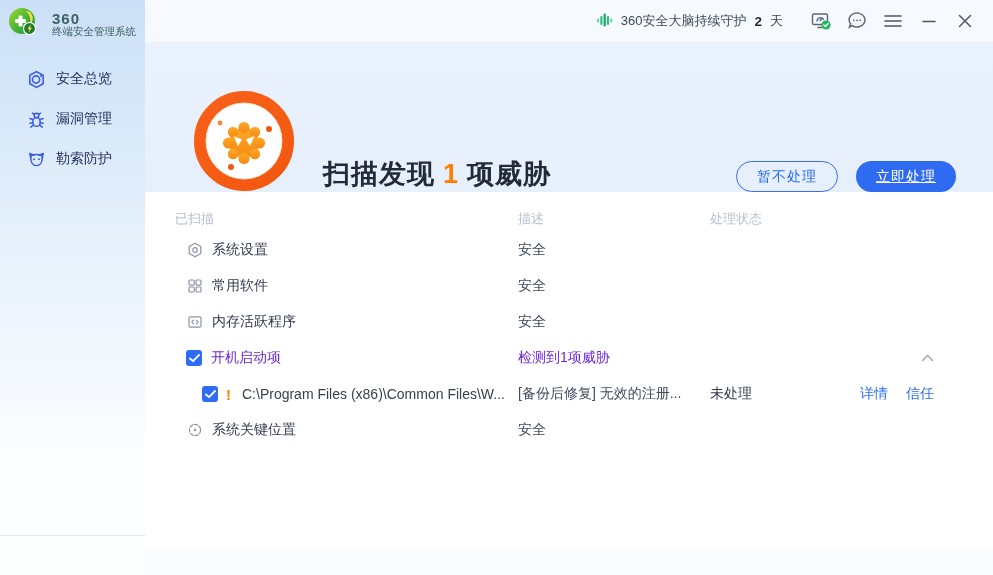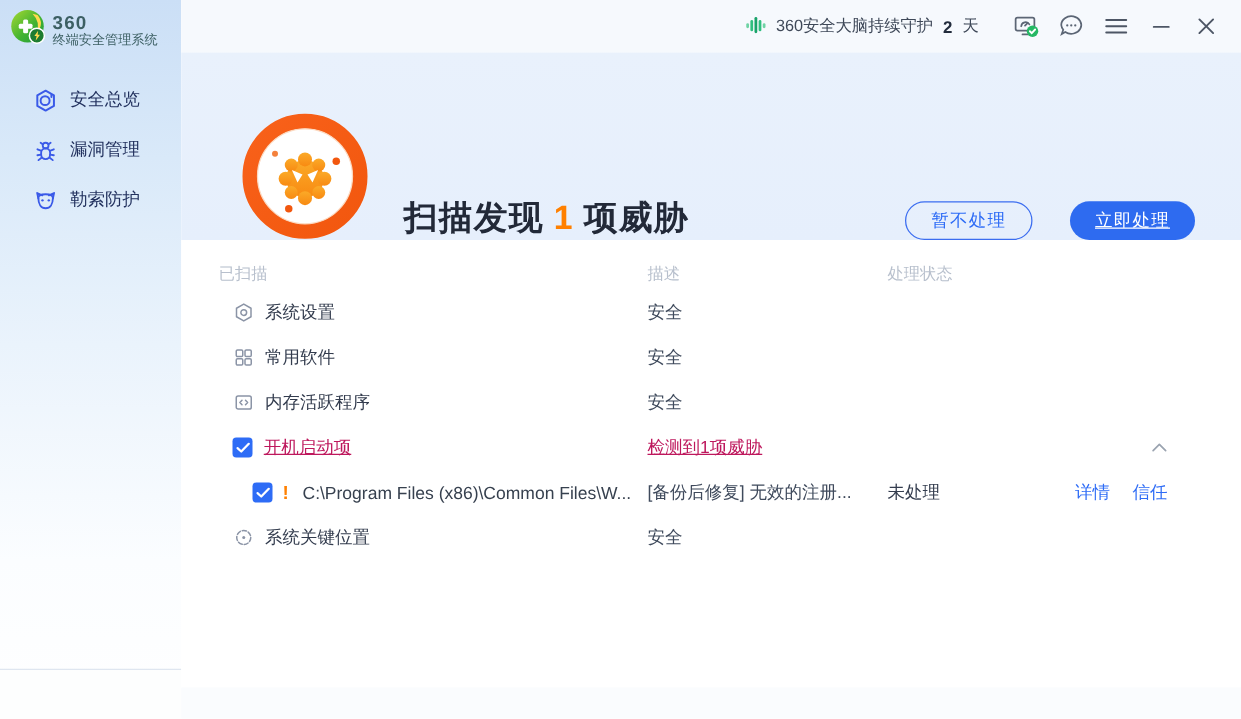--- a/index.html
+++ b/index.html
@@ -3,21 +3,21 @@
 <meta charset="utf-8">
 <style>
   * { margin:0; padding:0; box-sizing:border-box; }
   html,body { width:993px; height:575px; }
   body { font-family:"Liberation Sans","DejaVu Sans",sans-serif; overflow:hidden; }
   .app { width:993px; height:575px; display:flex; background:#fff; position:relative; }
 
   
   .sidebar { width:145px; flex:0 0 145px; position:relative;
     background:linear-gradient(180deg,#cbdff6 0%,#d9e9f9 22%,#eaf3fc 48%,#fbfdff 78%,#ffffff 100%); }
-  .logo-row { display:flex; align-items:center; gap:4px; padding:7px 6px 6px 8px; }
+  .logo-row { display:flex; align-items:center; gap:14px; padding:7px 6px 6px 8px; }
   .brand-text { line-height:1.05; color:#3c5f63; }
   .brand-line1 { font-size:15px; font-weight:bold; letter-spacing:1px; }
   .brand-line2 { font-size:10.5px; }
   .nav { margin-top:12px; }
   .nav-item { display:flex; align-items:center; gap:10px; height:40px; padding-left:26px;
     color:#22315e; font-size:14px; cursor:pointer; }
   .nav-item .ni { width:20px; height:20px; display:flex; align-items:center; justify-content:center; }
   .nav-item.active { background:#2b51e4; color:#fff; font-weight:bold; border-radius:8px;
     margin:0 8px; padding-left:18px; height:38px; }
   .sidebar-bottom { position:absolute; left:0; right:0; top:535px; bottom:0;
@@ -35,40 +35,40 @@
   .winctl { margin-left:16px; }
 
   
   .hero { height:150px; flex:0 0 150px; background:linear-gradient(180deg,#e9f1fc 0%,#e6effc 100%);
     display:flex; align-items:flex-end; padding:0 37px 0 48px; }
   .hero-icon { width:102px; height:102px; flex:0 0 102px; }
   .hero-text { margin-left:28px; flex:1; }
   .hero-title { font-size:27px; font-weight:bold; color:#222938; letter-spacing:1px; }
   .hero-title .count { color:#ff8000; margin:0 8px; }
   .hero-sub { margin-top:13px; font-size:14px; color:#6d7687; letter-spacing:0.5px; }
-  .hero-buttons { display:flex; gap:30px; }
+  .hero-buttons { display:flex; gap:18px; }
   .btn { height:31px; min-width:97px; border-radius:16px; font-size:14px; padding:0 20px;
     cursor:pointer; font-family:inherit; letter-spacing:1px; }
   .btn-ghost { background:transparent; border:1px solid #3b6df0; color:#2e6cf6; }
   .btn-primary { background:#2e6bf0; border:none; color:#fff;text-decoration:underline; }
 
   
   .table { flex:1; padding:14px 0 0 30px; }
   .thead { display:flex; height:26px; align-items:center; color:#b8c0cd; font-size:13px; }
   .col-name { width:343px; }
   .col-desc { width:192px; }
   .col-status { flex:1; }
   .row { display:flex; height:36px; align-items:center; font-size:14px; color:#333c4e; padding-right:59px; }
   .cell-name { width:343px; display:flex; align-items:center; gap:9px; padding-left:11px; }
   .cell-name.sub { padding-left:27px; gap:8px; }
   .cell-desc { width:192px; color:#3f4a5c; }
   .cell-status { flex:1; color:#333c4e; }
   .cell-actions { display:flex; gap:18px; justify-content:flex-end; min-width:90px; }
   .ric { width:17px; height:17px; display:flex; align-items:center; justify-content:center; }
-  .threat-text { color:#be185d;text-decoration:underline; }
+  .threat-text { color:#6d28d9; }
   .checkbox { width:16px; height:16px; border-radius:3px; background:#2e6cf6; display:flex;
     align-items:center; justify-content:center; cursor:pointer; flex:0 0 16px; }
   .excl { color:#ff8000; font-weight:bold; font-size:15px; width:8px; }
   .path-text { color:#37414f; }
   .link { color:#2e6cf6; cursor:pointer; }
   .chev { cursor:pointer; display:flex; align-items:center; }
   .bottom-strip { position:absolute; left:0; right:0; bottom:0; height:25px; background:#fafcfe; }
 </style>
 </head>
 <body>

